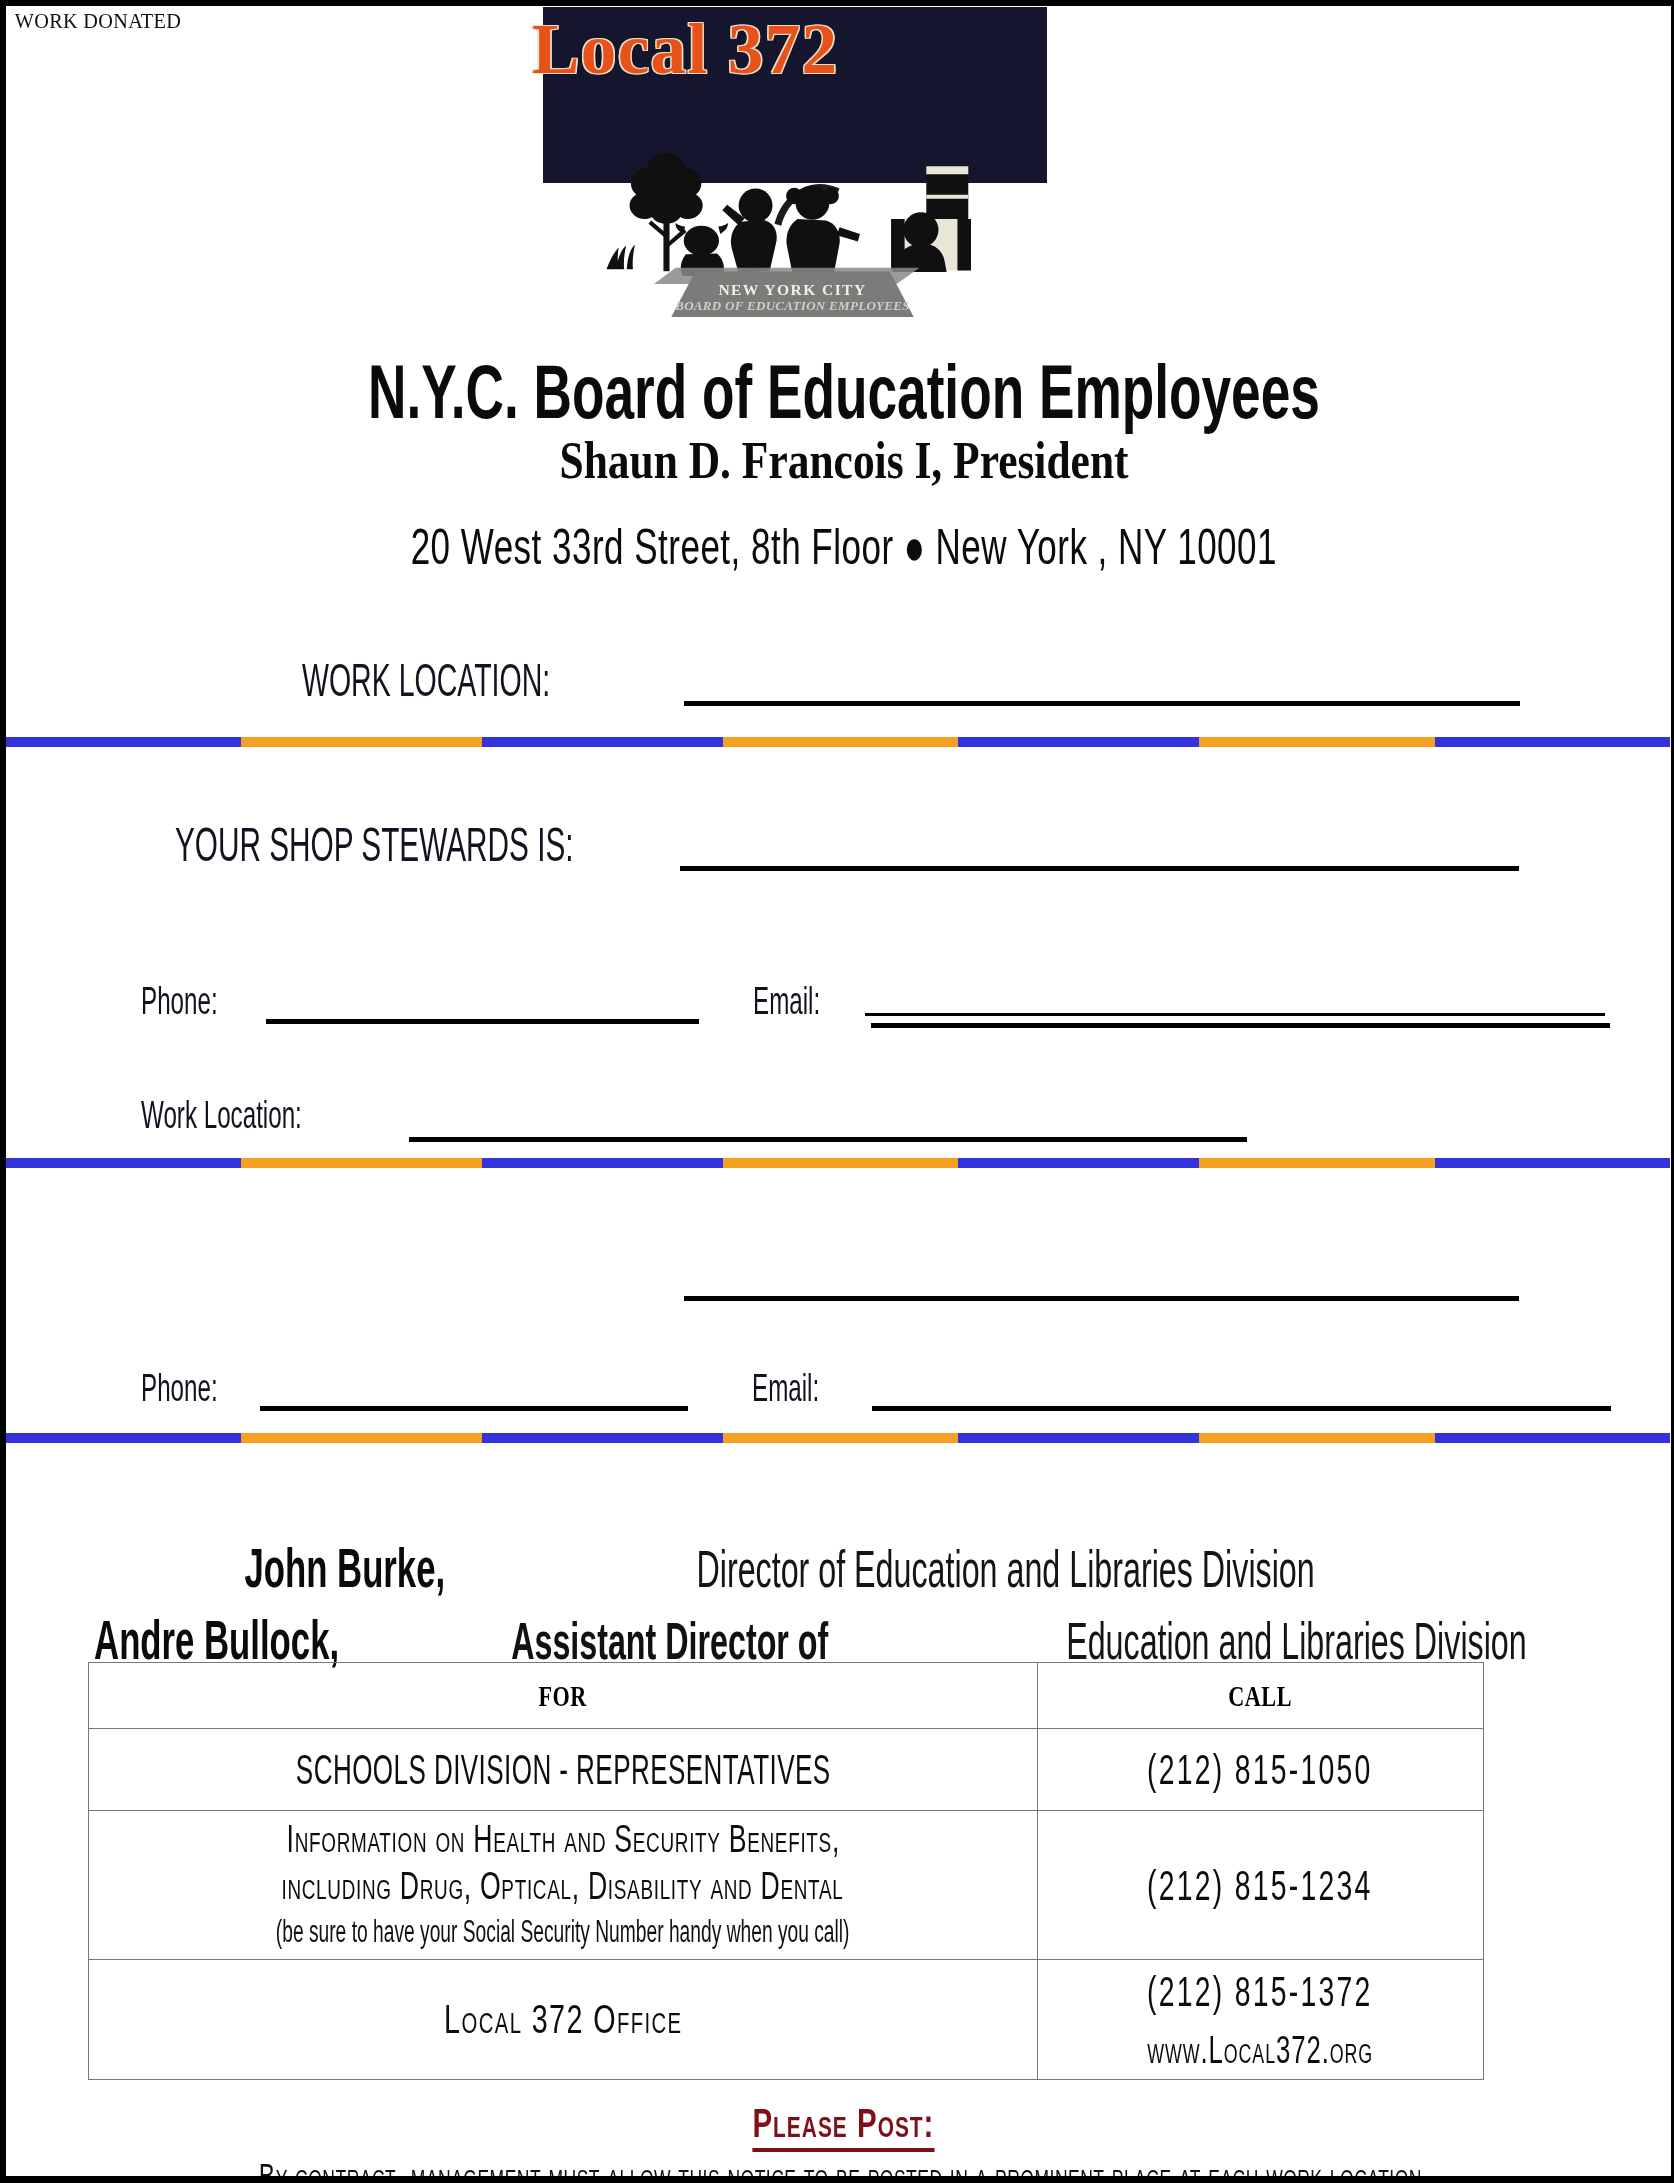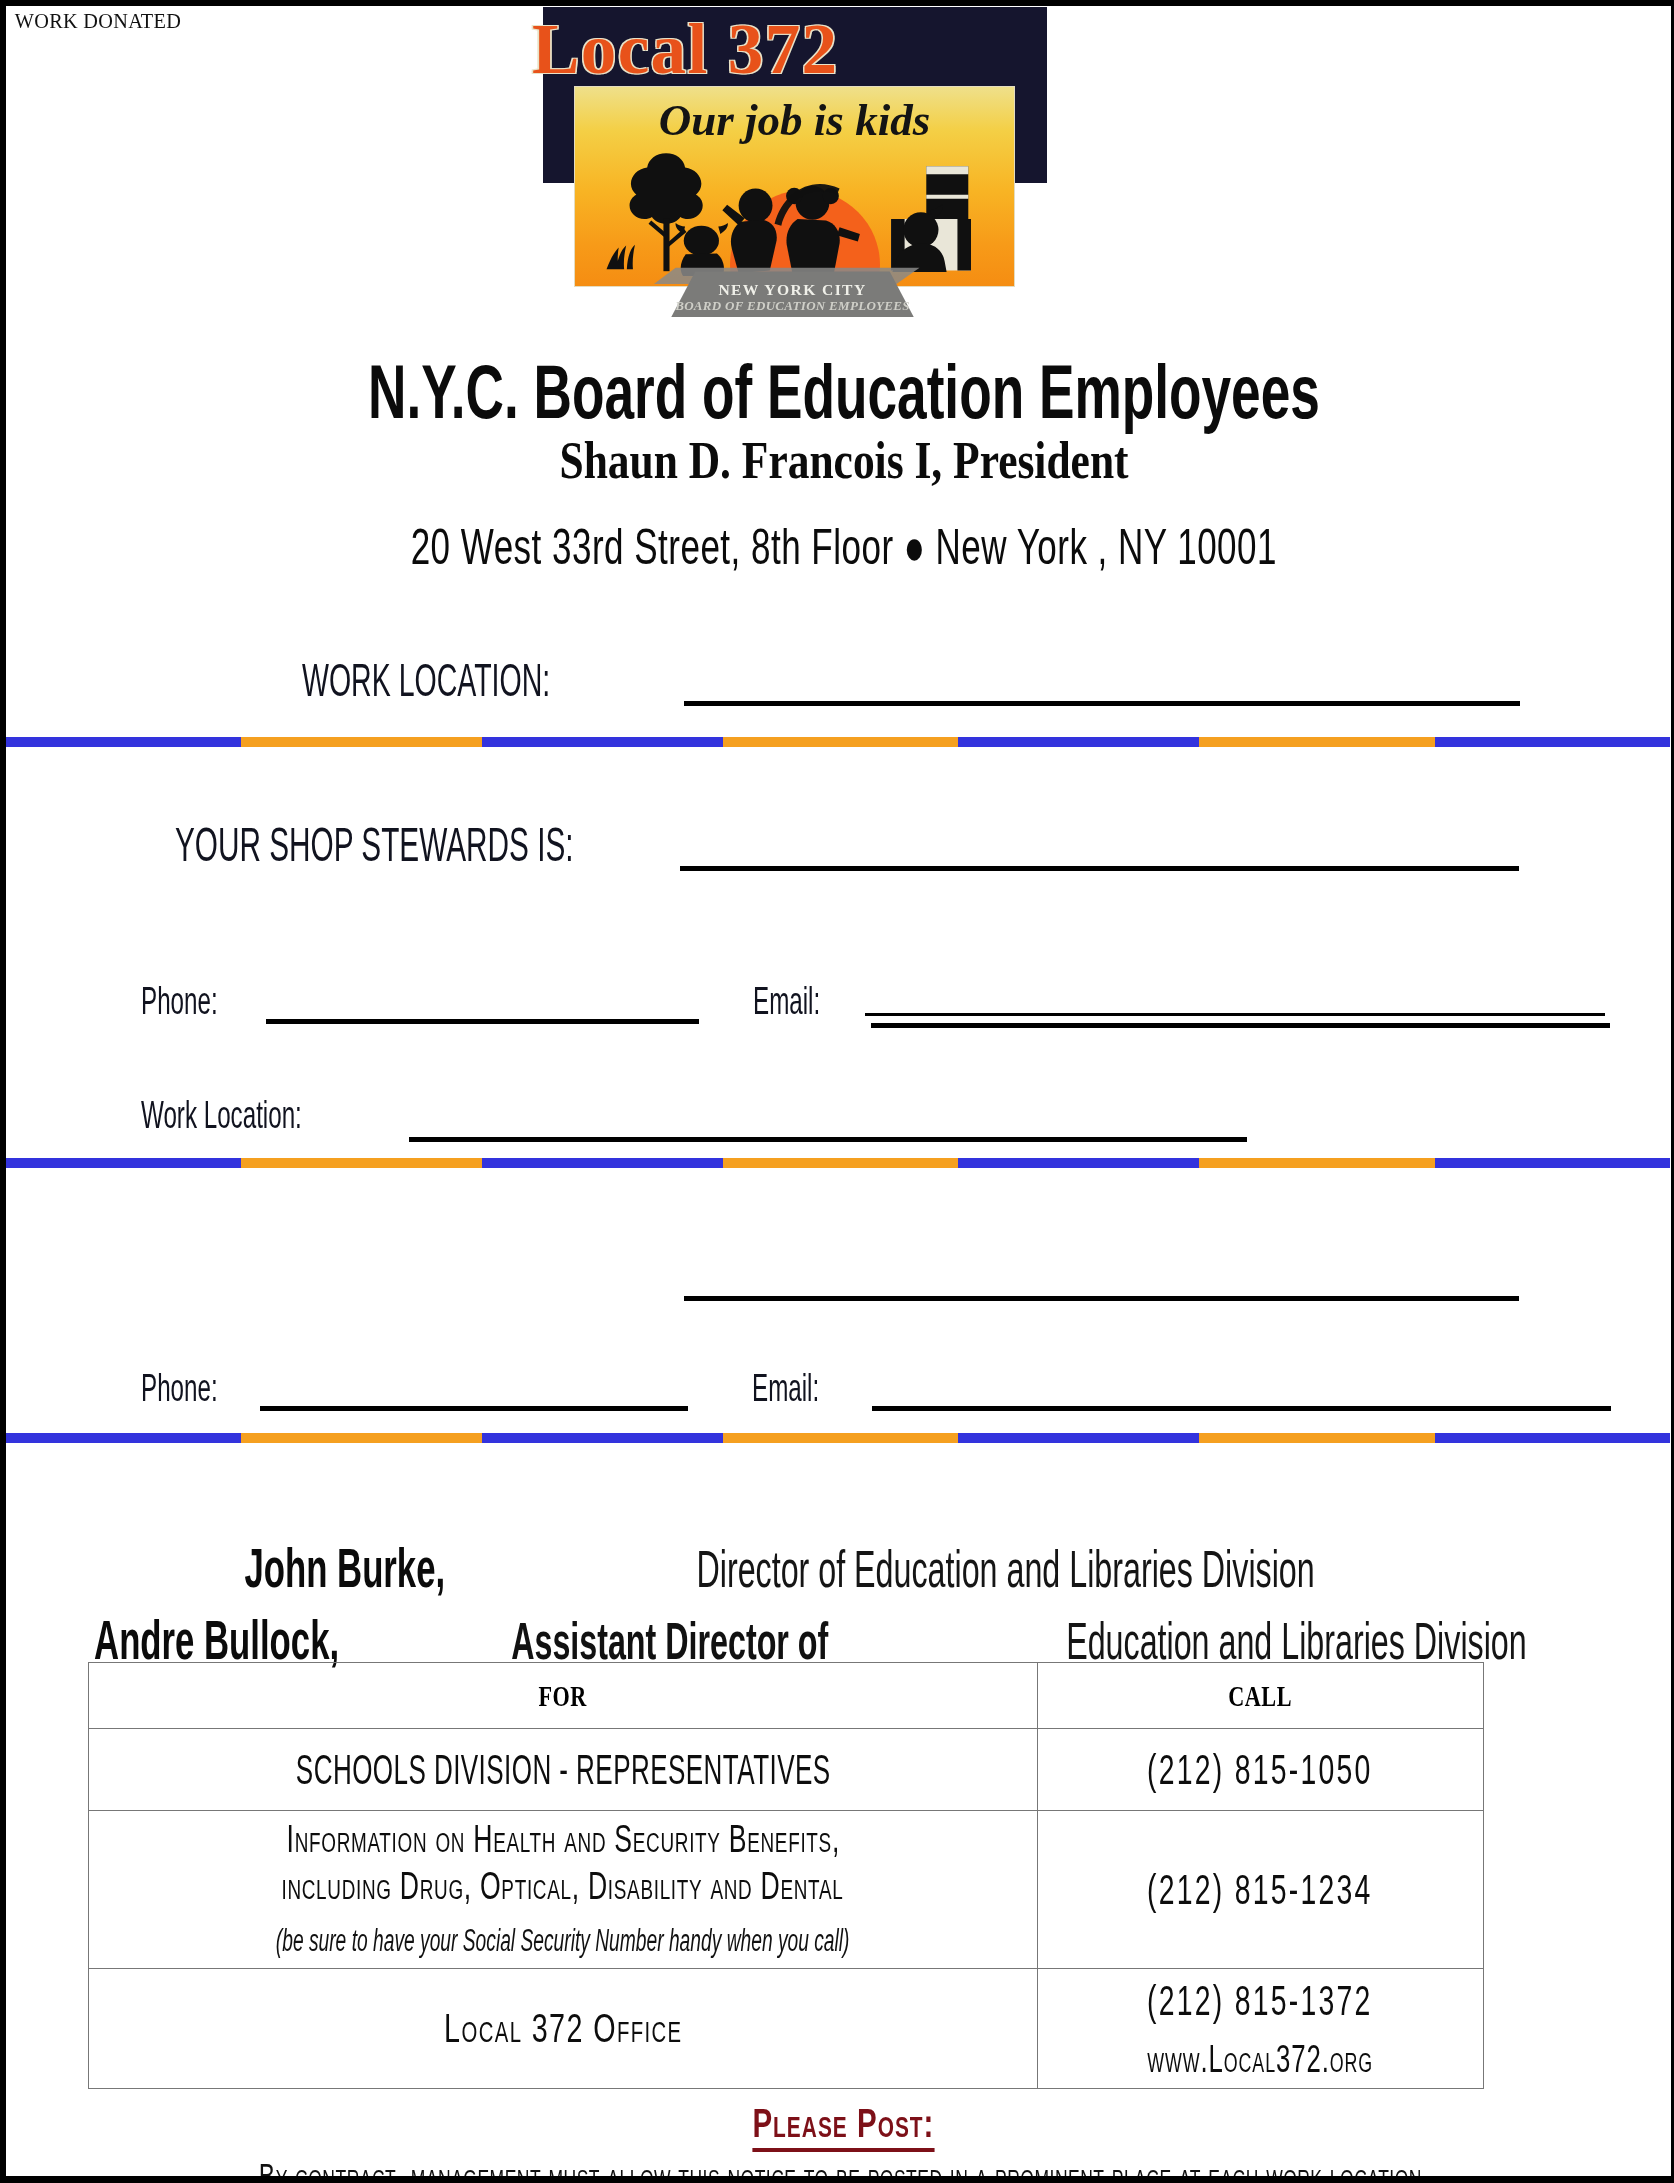--- a/index.html
+++ b/index.html
@@ -94,24 +94,20 @@
 </head>
 <body>
 
 <div class="page">
 
   <div class="labor">WORK DONATED</div>
 
   <div class="logo">
     <div class="navy"></div>
     <div class="l372">Local 372</div>
-    <div class="poster">
-      <div class="ojik">Our job is kids</div>
-      <div class="sun"></div>
-    </div>
     <svg width="439" height="199" viewBox="0 0 648 293">
       <g fill="#101010">
 
         <path d="M108 120c-14 2-24 12-24 24 0 6 3 12 8 16-6 3-10 9-10 16 0 11 10 20 22 20 4 0 8-1 11-3 4 6 12 10 21 10s17-4 21-10c3 2 7 3 11 3 12 0 22-9 22-20 0-7-4-13-10-16 5-4 8-10 8-16 0-12-10-22-24-24-2-12-13-21-28-21s-26 9-28 21z"></path>
         <path d="M132 195h9v78h-9z"></path>
         <path d="M136 225l-26-22 4-5 24 21zM136 233l26-23 4 5-26 22z"></path>
 
         <path d="M48 270c6-16 12-26 18-32-2 12-2 22 0 32zM62 270c3-18 8-29 15-35-3 13-4 24-3 35zM78 270c1-18 5-30 12-36-3 13-4 25-3 36z"></path>
 
         <ellipse cx="188" cy="228" rx="26" ry="22"></ellipse>
@@ -251,21 +247,21 @@
       </td>
       <td class="ccall">
         <span class="phone">(212) 815-1050</span>
       </td>
     </tr>
 
     <tr>
       <td class="cfor" style="height:121px;padding:6.8px 0 9.5px;">
         <div><span class="sc">Information on Health and Security Benefits,</span></div>
         <div style="margin-top:4.1px;"><span class="sc">including Drug, Optical, Disability and Dental</span></div>
-        <div style="margin-top:15px;font-style:italic;"><span class="scsm">(be sure to have your Social Security Number handy when you call)</span></div>
+        <div style="margin-top:6px;"><span class="scsm">(be sure to have your Social Security Number handy when you call)</span></div>
       </td>
       <td class="ccall">
         <span class="phone">(212) 815-1234</span>
       </td>
     </tr>
 
     <tr>
       <td class="cfor" style="height:119px;">
         <span class="scoff">Local 372 Office</span>
       </td>

